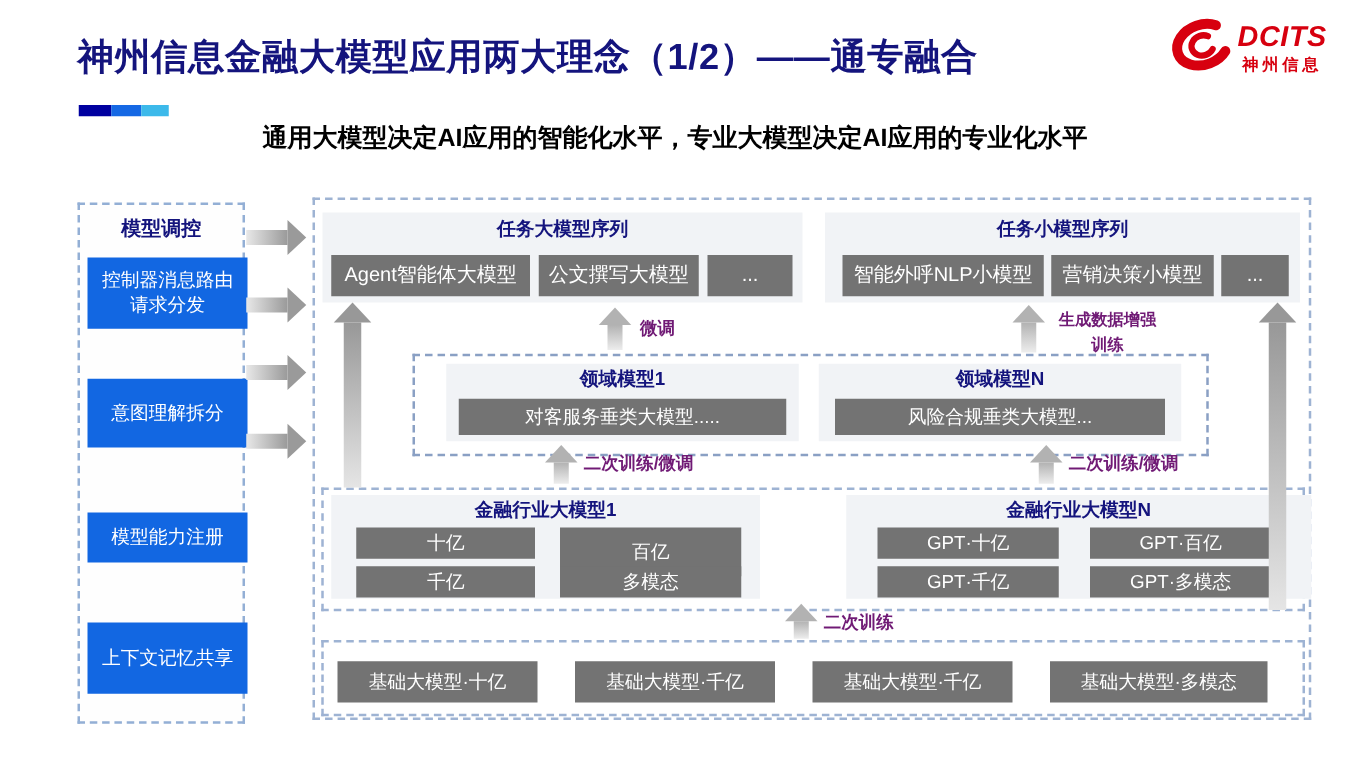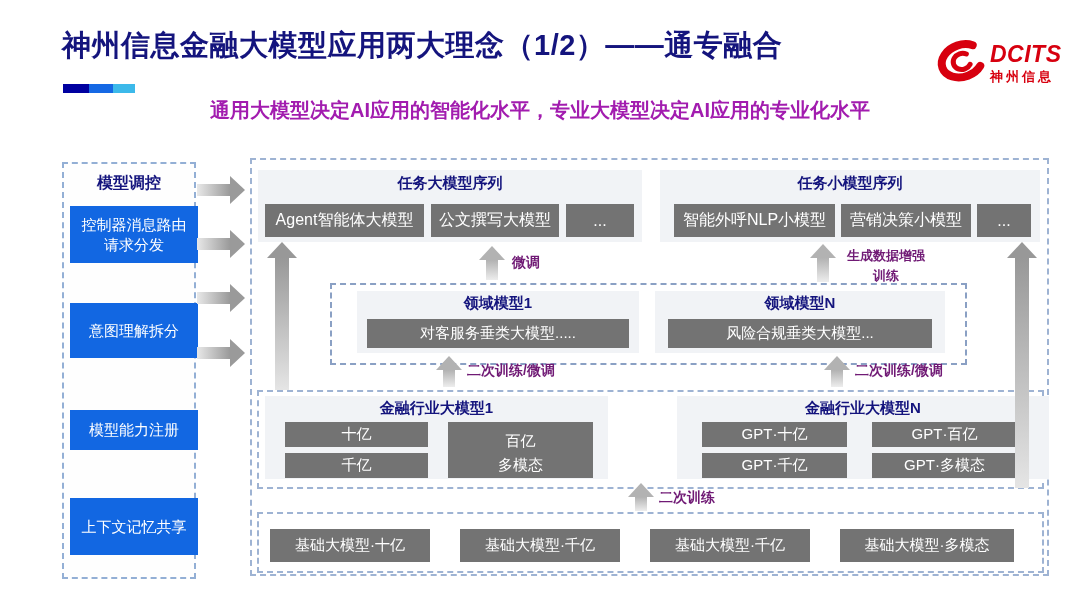--- a/index.html
+++ b/index.html
@@ -6,22 +6,22 @@
   .canvas{position:relative;width:1080px;height:608px;background:#ffffff;overflow:hidden;
           font-family:"Liberation Sans","DejaVu Sans",sans-serif;}
 
   
   .title{position:absolute;left:62px;top:26px;font-size:29px;font-weight:bold;color:#14147d;white-space:nowrap;letter-spacing:0.5px;}
   .accent-bar{position:absolute;left:63px;top:84px;height:9px;display:flex;}
   .accent-bar span{display:block;height:9px;}
   .seg1{width:26px;background:#0000a0;}
   .seg2{width:24px;background:#1568e4;}
   .seg3{width:22px;background:#3cb9ea;}
-  .subtitle{position:absolute;left:0;right:0;top:97px;text-align:center;font-size:20px;font-weight:bold;color:#a21caf;}
-  .logo{position:absolute;left:932px;top:32px;width:142px;height:62px;display:flex;align-items:center;}
+  .subtitle{position:absolute;left:0;right:0;top:97px;text-align:center;font-size:20px;font-weight:bold;color:#000000;}
+  .logo{position:absolute;left:932px;top:7px;width:142px;height:62px;display:flex;align-items:center;text-align:center;}
   .logo-text{margin-left:4px;line-height:1;}
   .logo-brand{font-size:23px;font-weight:bold;font-style:italic;color:#d7000f;letter-spacing:0.5px;}
   .logo-company{font-size:13px;font-weight:bold;color:#d7000f;letter-spacing:3px;margin-top:4px;}
 
   
   .frame{position:absolute;border:2px dashed #9eb3d3;background:transparent;}
   .frame-domain{border-color:#8aa0c4;}
   .sidebar{position:absolute;left:62px;top:162px;width:130px;height:413px;border:2px dashed #93afd5;background:#fefefe;}
   .sb-title{margin-top:9px;text-align:center;font-size:16px;font-weight:bold;color:#14147d;}
   .sbtn{position:absolute;left:6px;width:114px;background:#1267e2;color:#fff;font-size:15px;

